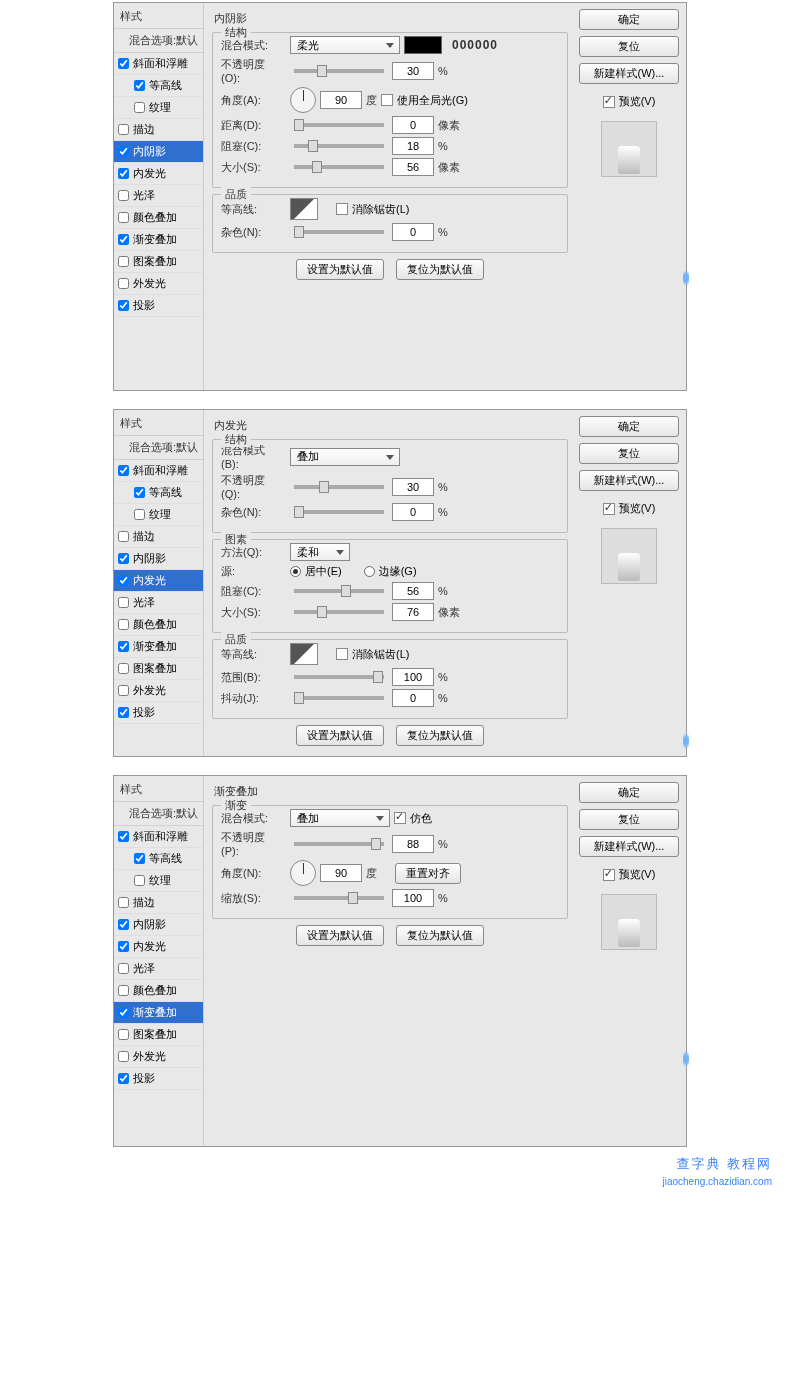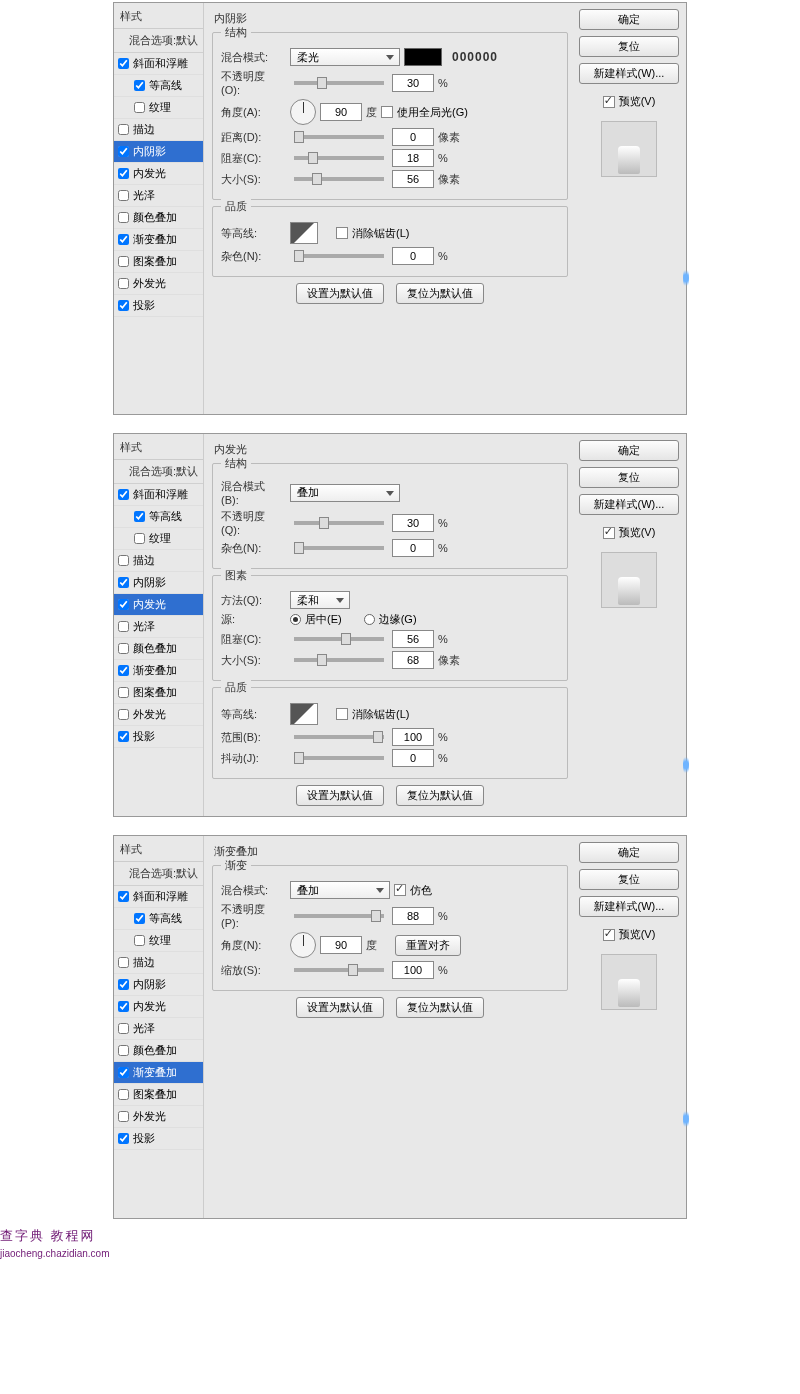--- a/index.html
+++ b/index.html
@@ -6,21 +6,21 @@
 body { background: #fff; width: 800px; }
 .dialog { background: #e8e8e8; border: 1px solid #999; margin: 2px auto 18px auto; width: 574px; position: relative; display: flex; }
 .sidebar { width: 90px; background: #e8e8e8; border-right: 1px solid #ccc; }
 .side-header { font-size: 11px; padding: 6px 6px 4px 6px; color: #333; border-bottom: 1px solid #ccc; }
 .side-sub { font-size: 11px; padding: 4px 4px 4px 15px; color: #333; border-bottom: 1px solid #d0d0d0; }
 .side-item { font-size: 11px; padding: 3px 2px 3px 4px; display: flex; align-items: center; gap: 4px; border-bottom: 1px solid #dfdfdf; cursor: default; }
 .side-item.indent { padding-left: 20px; }
 .side-item.selected { background: #2f6fd0; color: #fff; }
 .side-item input[type=checkbox] { width: 11px; height: 11px; }
 .center { flex: 1; padding: 6px 6px 10px 8px; }
-.group { border: 1px solid #bbb; border-radius: 2px; padding: 12px 8px 8px 8px; margin-bottom: 6px; position: relative; background: #e8e8e8; }
+.group { border: 1px solid #bbb; border-radius: 2px; padding: 0 8px 8px 8px; margin-bottom: 6px; position: relative; background: #e8e8e8; }
 .group-title { position: absolute; top: -8px; left: 8px; background: #e8e8e8; font-size: 11px; padding: 0 4px; color: #333; }
 .panel-title { font-size: 11px; padding: 2px 0 6px 2px; color: #333; }
 .row { display: flex; align-items: center; margin: 3px 0; font-size: 11px; gap: 4px; }
 .lbl { width: 65px; text-align: left; padding-right: 4px; color: #333; font-size: 11px; }
 .slider { flex: 0 0 90px; height: 4px; background: #aaa; position: relative; margin: 0 4px; }
 .slider .thumb { position: absolute; top: -4px; width: 10px; height: 12px; background: #ddd; border: 1px solid #888; }
 .numbox { width: 42px; height: 18px; border: 1px solid #888; background: #fff; font-size: 11px; text-align: center; line-height: 16px; }
 .unit { font-size: 11px; color: #333; }
 .select { height: 18px; border: 1px solid #888; background: linear-gradient(#fff,#eee); font-size: 11px; padding: 0 18px 0 6px; position: relative; display: inline-flex; align-items: center; min-width: 80px; }
 .select::after { content: ""; position: absolute; right: 5px; top: 6px; border-left: 4px solid transparent; border-right: 4px solid transparent; border-top: 5px solid #555; }
@@ -36,21 +36,21 @@
 .preview-chk { font-size: 11px; display: flex; align-items: center; gap: 4px; margin-top: 4px; }
 .preview-box { width: 56px; height: 56px; background: #ddd; border: 1px solid #bbb; margin-top: 6px; display: flex; align-items: flex-end; justify-content: center; }
 .preview-thumb { width: 22px; height: 28px; background: linear-gradient(#fff,#bbb); border-radius: 4px 4px 2px 2px; margin-bottom: 2px; }
 .contour { width: 28px; height: 22px; border: 1px solid #888; background: linear-gradient(135deg,#555 0%,#555 48%,#fff 52%,#fff 100%); display: inline-block; }
 .annot { position: absolute; font-size: 12px; color: #333; font-weight: bold; letter-spacing: 1px; }
 .radio { width: 11px; height: 11px; border: 1px solid #666; border-radius: 50%; display: inline-block; position: relative; background: #fff; }
 .radio.on::after { content: ""; position: absolute; top: 2px; left: 2px; width: 5px; height: 5px; background: #333; border-radius: 50%; }
 .swatch { width: 22px; height: 18px; border: 1px solid #888; background: #fff; display: inline-block; }
 .gradbar { width: 88px; height: 16px; border: 1px solid #888; background: repeating-conic-gradient(#ccc 0 25%, #fff 0 50%) 0 0/8px 8px; }
 .gradbar.solid { background: linear-gradient(90deg,#b4b5b8,#cfcfd4); }
-.watermark { font-size: 13px; color: #701a75; padding: 4px 28px 4px 0; letter-spacing: 2px; }
+.watermark { text-align: right; font-size: 13px; color: #3b82f6; padding: 4px 28px 4px 0; letter-spacing: 2px; }
 .side-edge { position: absolute; right: -3px; width: 6px; height: 22px; background: radial-gradient(circle,#6fb4ff 30%,transparent 70%); border-radius: 50%; }
 </style>
 </head>
 <body>
 
 <div class="dialog">
   <div class="side-edge" style="top:264px"></div>
   <div class="sidebar">
     <div class="side-header">样式</div>
     <div class="side-sub">混合选项:默认</div>
@@ -300,21 +300,21 @@
             <span class="thumb" style="left:52%"></span>
           </span>
         <span class="numbox">56</span>
         <span class="unit">%</span>
       </div>
       <div class="row">
         <span class="lbl">大小(S):</span>
         <span class="slider">
             <span class="thumb" style="left:26%"></span>
           </span>
-        <span class="numbox">68</span>
+        <span class="numbox">76</span>
         <span class="unit">像素</span>
       </div>
     </div>
     <div class="group">
       <div class="group-title">品质</div>
       <div class="row">
         <span class="lbl">等高线:</span>
         <span class="contour"></span>
         <span style="width:10px"></span>
         <span class="chk"></span>

